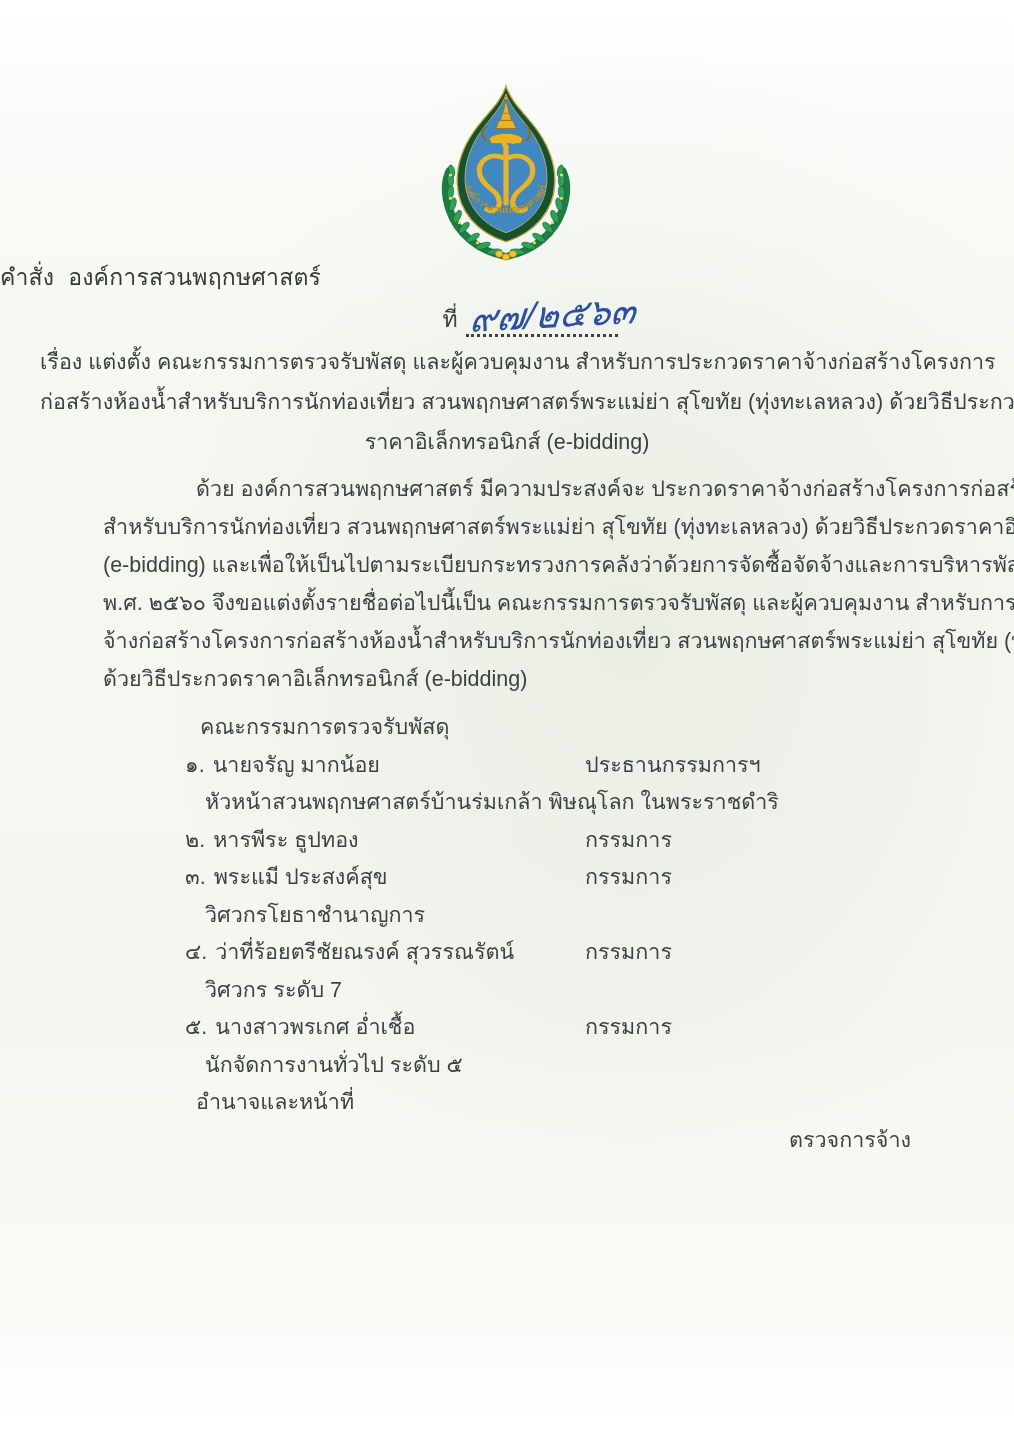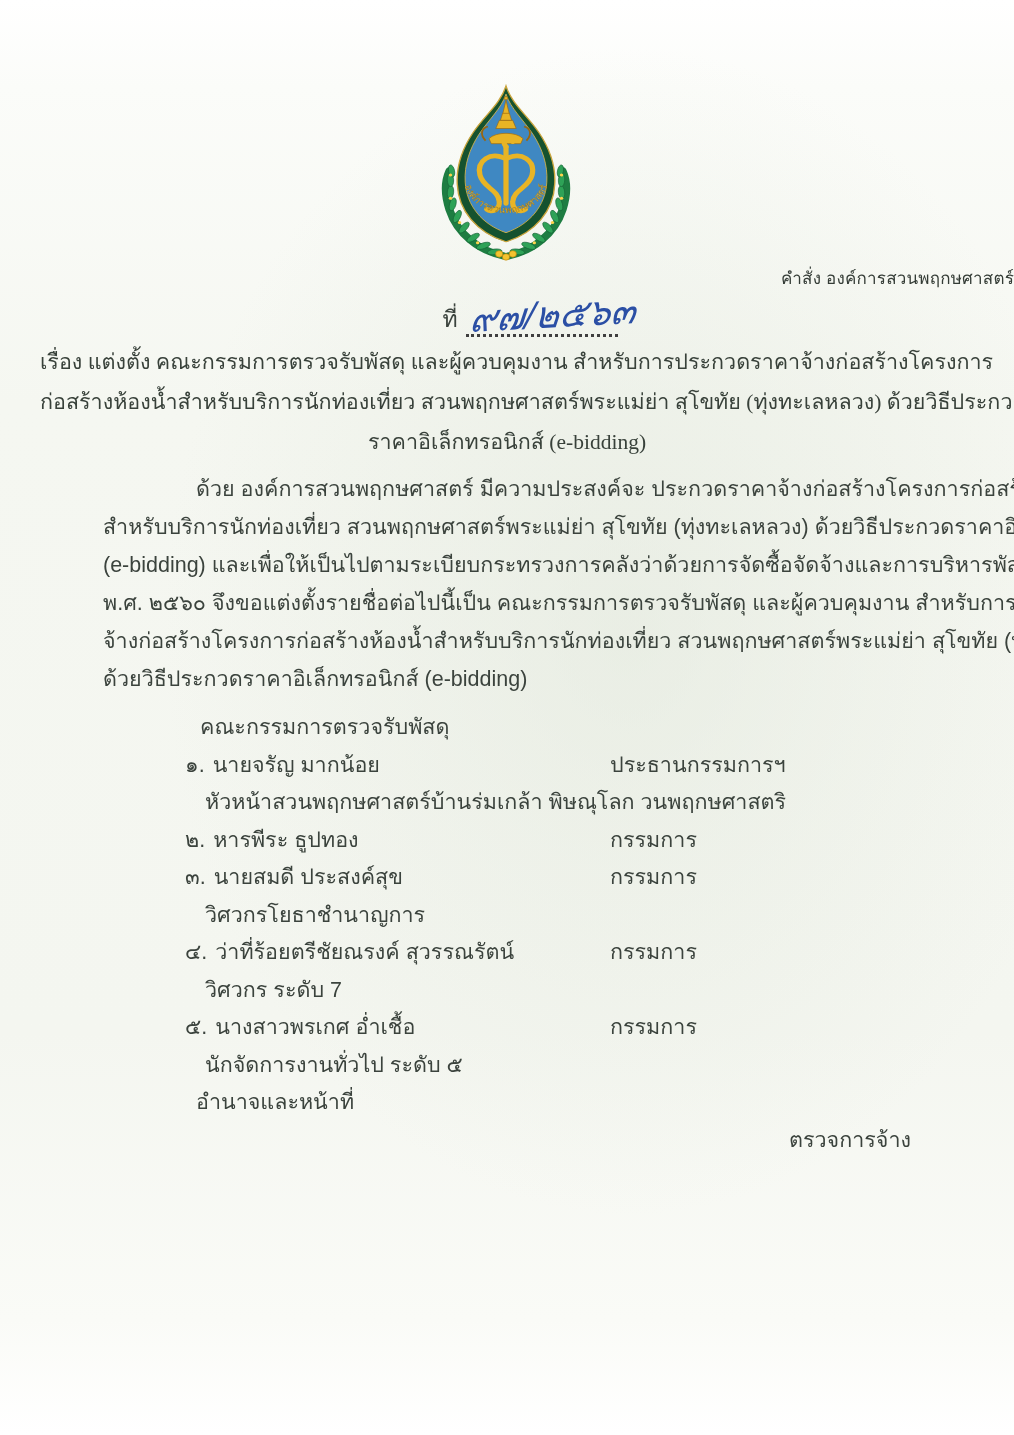--- a/index.html
+++ b/index.html
@@ -15,22 +15,22 @@
       radial-gradient(ellipse 620px 780px at 62% 44%, rgba(222,229,216,0.50), rgba(255,255,255,0) 75%),
       linear-gradient(180deg,#ffffff 0%, #fbfcf9 6%, #f5f7f1 28%, #f4f6f0 72%, #fafbf7 92%, #ffffff 100%);
   }
 
   
   .logo { position:absolute; left:438px; top:84px; }
 
   
   .title {
     position:absolute; top:264px; left:0; width:100%;
-    text-align:right; font-size:17px; line-height:30px;
-    color:#343c36; letter-spacing:0.2px; white-space:nowrap;
+    text-align:left; font-size:23px; line-height:30px;
+    color:#343c36; letter-spacing:0.2px; white-space:nowrap;font-family:Liberation Mono, monospace;
   }
   .docnum {
     position:absolute; top:298px; left:0; width:100%;
     text-align:center; font-size:23px; line-height:36px; white-space:nowrap;
   }
   .docnum-inner { display:inline-block; margin-left:46px; }
   .num-label { display:inline-block; vertical-align:bottom; margin-right:8px; }
   .dotline {
     display:inline-block; position:relative; vertical-align:bottom;
     width:152px; height:36px;
@@ -42,39 +42,39 @@
     color:#2b4fa5;
     transform:rotate(-3deg) skewX(-8deg);
     transform-origin:left bottom;
     white-space:nowrap;
   }
 
   
   .subject {
     position:absolute; top:342px; left:40px; right:40px;
     text-align:center; font-size:21.5px; line-height:40px;
-    color:#38413a; white-space:nowrap;font-family:Liberation Serif, serif;
+    color:#38413a; white-space:nowrap;
   }
 
   
   .bodytext {
     position:absolute; top:470px; left:103px; width:812px;
     font-size:21.5px; line-height:38px; white-space:nowrap;
   }
   .b-line.indent { padding-left:93px; }
 
   
   .committee {
     position:absolute; top:698px; left:185px; width:726px;
     font-size:21.5px; line-height:37.5px; white-space:nowrap;
   }
   .c-heading { padding-left:15px;margin-top:11px; }
   .m-row { position:relative; }
   .m-no { display:inline-block; margin-right:8px; }
-  .m-role { position:absolute; left:400px; top:0;margin-left:25px; }
+  .m-role { position:absolute; left:400px; top:0; }
   .m-desc { padding-left:20px; }
 
   .duties-heading { padding-left:11px; }
   .duty-item { padding-left:61px;text-align:right; }
 </style>
 </head>
 <body>
 
 <div class="page">
 
@@ -172,29 +172,29 @@
     <div class="b-line">ด้วยวิธีประกวดราคาอิเล็กทรอนิกส์ (e-bidding)</div>
   </div>
 
   <div class="committee">
     <div class="c-heading">คณะกรรมการตรวจรับพัสดุ</div>
 
     <div class="m-row">
       <span class="m-no">๑.</span><span class="m-name">นายจรัญ มากน้อย</span>
       <span class="m-role">ประธานกรรมการฯ</span>
     </div>
-    <div class="m-desc">หัวหน้าสวนพฤกษศาสตร์บ้านร่มเกล้า พิษณุโลก วนพฤกษศาสตริ</div>
+    <div class="m-desc">หัวหน้าสวนพฤกษศาสตร์บ้านร่มเกล้า พิษณุโลก ในพระราชดำริ</div>
 
     <div class="m-row">
       <span class="m-no">๒.</span><span class="m-name">หารพีระ ธูปทอง</span>
       <span class="m-role">กรรมการ</span>
     </div>
 
     <div class="m-row">
-      <span class="m-no">๓.</span><span class="m-name">นายสมดี ประสงค์สุข</span>
+      <span class="m-no">๓.</span><span class="m-name">พระแมี ประสงค์สุข</span>
       <span class="m-role">กรรมการ</span>
     </div>
     <div class="m-desc">วิศวกรโยธาชำนาญการ</div>
 
     <div class="m-row">
       <span class="m-no">๔.</span><span class="m-name">ว่าที่ร้อยตรีชัยณรงค์ สุวรรณรัตน์</span>
       <span class="m-role">กรรมการ</span>
     </div>
     <div class="m-desc">วิศวกร ระดับ 7</div>
 

